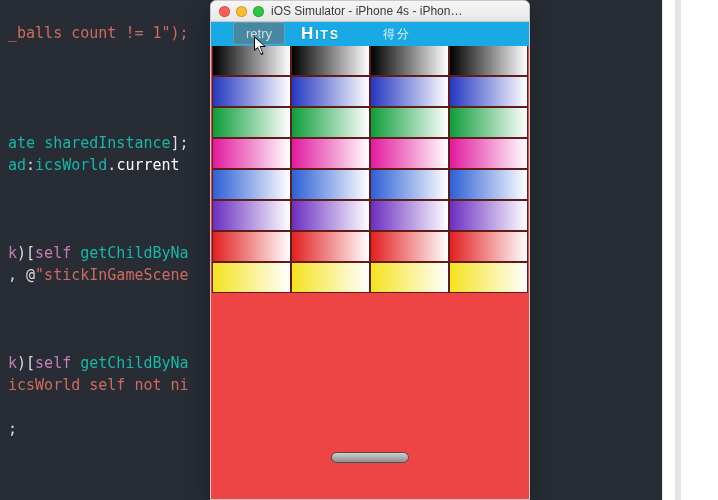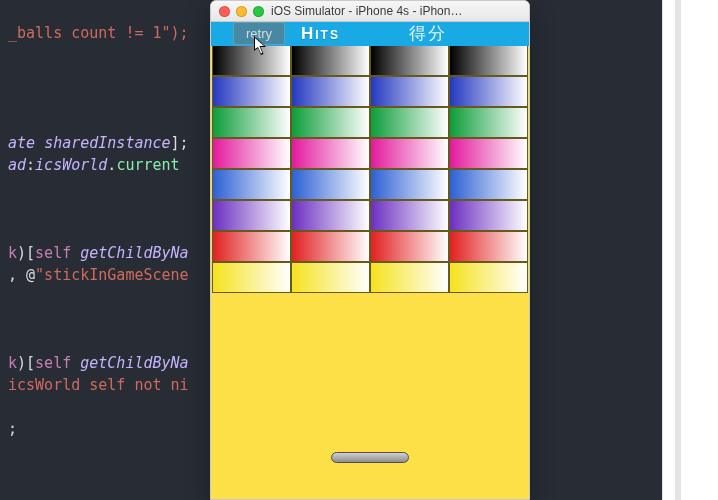--- a/index.html
+++ b/index.html
@@ -16,22 +16,22 @@
     position: absolute;
     left: 0; top: 0;
     width: 662px; height: 500px;
     background: #272c35;
     color: #dcdcdc;
     line-height: 22px;
     padding: 0 8px;
     white-space: pre;
   }
   .editor .kw   { color: #c77eb5; }  
-  .editor .fn   { color: #c4b5fd; font-style: italic; }  
-  .editor .prop { color: #86efac; text-align: right; }  
+  .editor .fn   { color: #14b8a6; }  
+  .editor .prop { color: #ffffff; text-align: right; }  
   .editor .str  { color: #d16a5c; }  
   .editor .yes  { color: #c77eb5; }
 
   
   .right-margin {
     position: absolute;
     left: 662px; top: 0;
     width: 56px; height: 500px;
     background: #ffffff;
     border-left: 1px solid #e6e6e6;
@@ -89,21 +89,21 @@
     white-space: nowrap;
     overflow: hidden;
     text-overflow: ellipsis;
     padding: 0 60px;
     color: #3b3b3b;
   }
 
   
   .game {
     width: 100%; height: calc(100% - 21px);
-    background: #fde047;
+    background: #ef4444;
     position: relative;
     display: flex;
     flex-direction: column;
   }
   .hud {
     height: 24px;
     background: #19a9e5;
     display: flex;
     align-items: center;
     position: relative;
@@ -130,24 +130,24 @@
     height: 24px; line-height: 24px;
     color: #ffffff;
     font-variant: small-caps;
     font-weight: 600;
     letter-spacing: 2px;
     font-size: 17px;
     text-shadow: 0 1px 1px rgba(0,0,0,0.2);
   }
   .hud .score {
     position: absolute;
-    left: 198px; top: 0;
+    left: 172px; top: 0;
     height: 36px; line-height: 24px;
     color: #e9f7fd;
-    font-size: 17px;
+    font-size: 12px;
     letter-spacing: 2px;
   }
 
   .brick-grid {
     display: grid;
     grid-template-columns: repeat(4, 1fr);
     grid-auto-rows: 29px;
     gap: 2px;
     padding: 0 2px;
   }

